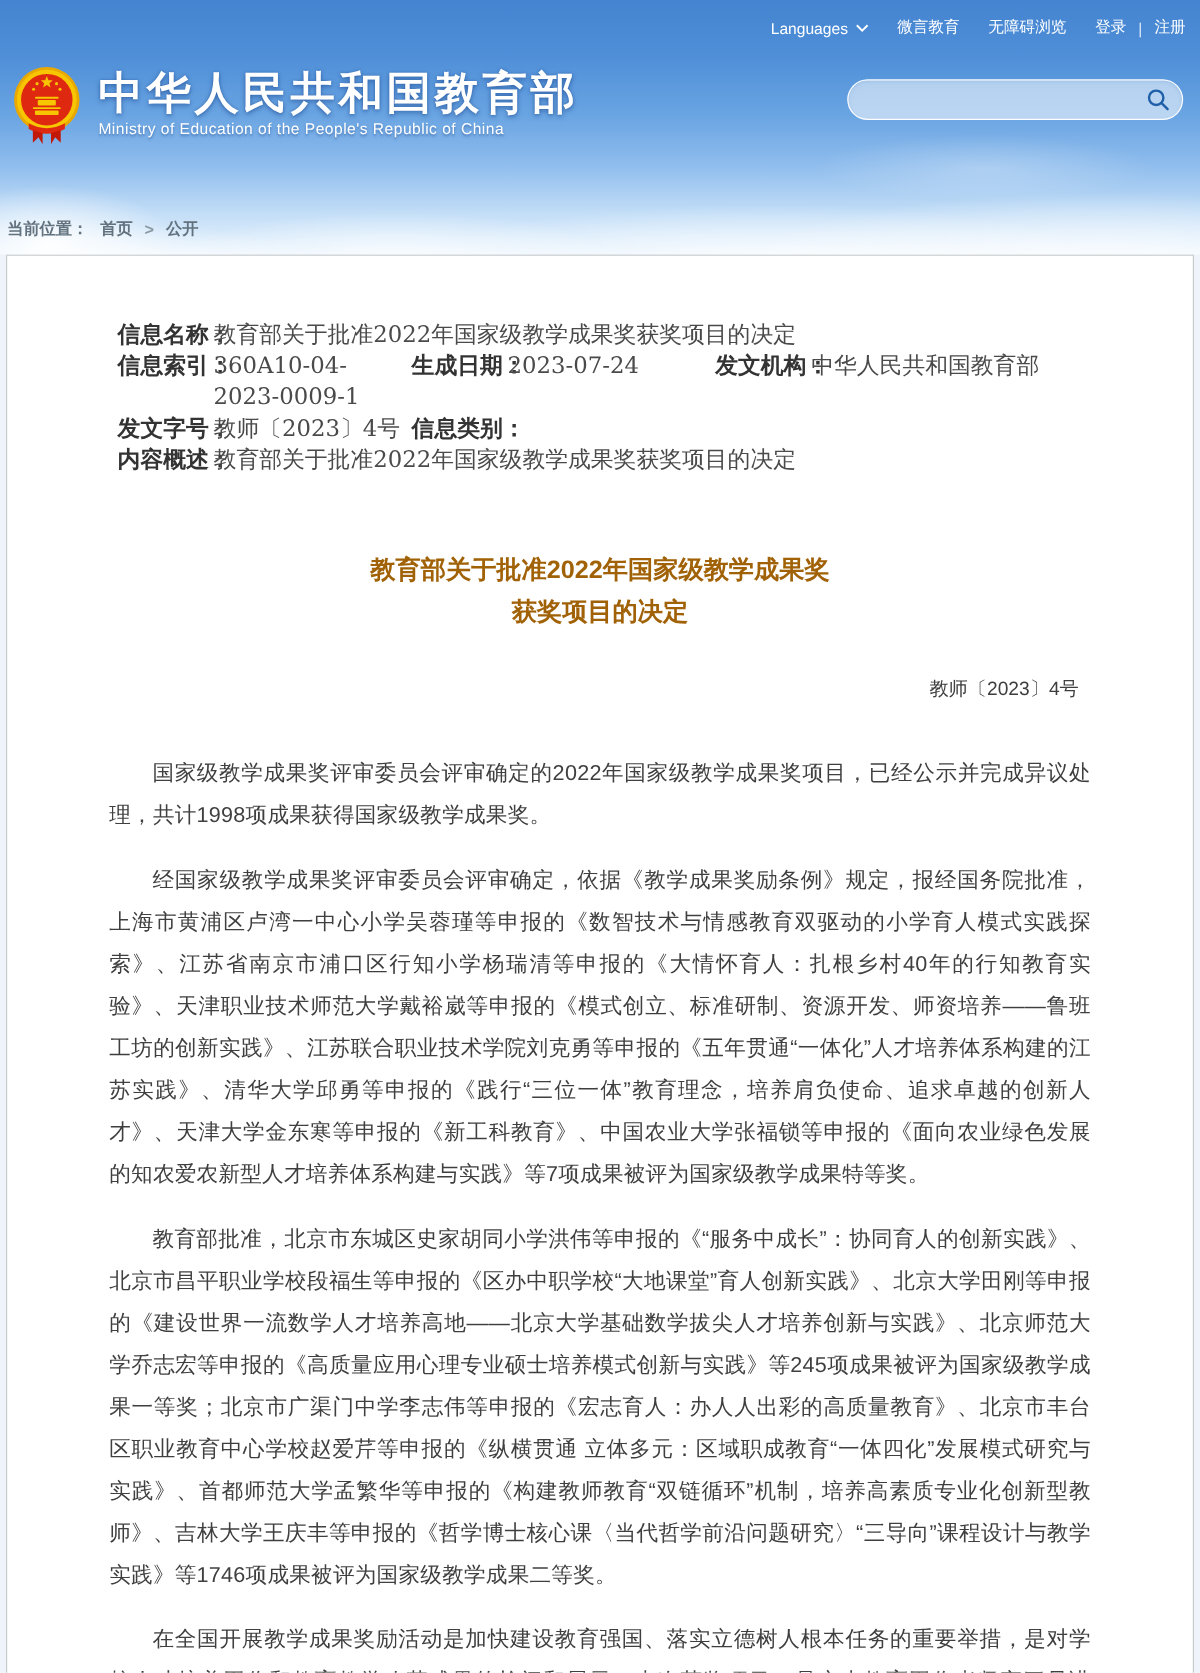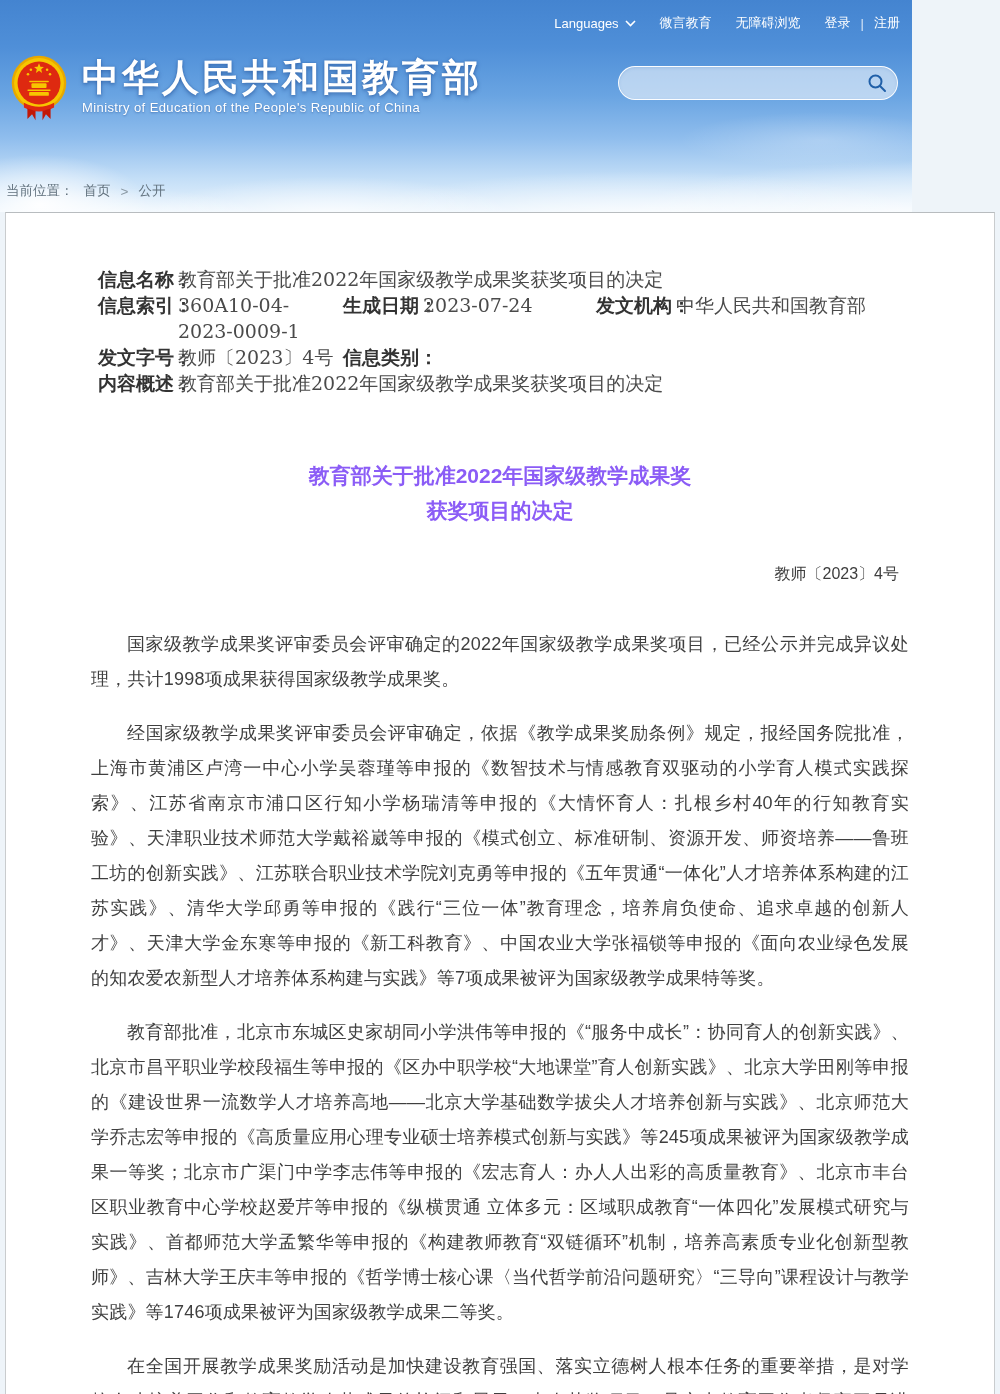--- a/index.html
+++ b/index.html
@@ -4,21 +4,21 @@
 <style>
   * { margin:0; padding:0; box-sizing:border-box; }
   html,body { width:1000px; }
   body {
     width:1000px; height:1394px; overflow:hidden;
     background:#eef4f9;
     font-family:"Liberation Sans","DejaVu Sans",sans-serif;
   }
   
   .sky {
-    position:relative; width:912px; height:212px;
+    position:relative; width:1000px; height:212px;
     background:
       radial-gradient(ellipse 150px 70px at 40px 205px, rgba(255,255,255,.95), rgba(255,255,255,0) 72%),
       radial-gradient(ellipse 230px 60px at 120px 230px, rgba(255,255,255,.95), rgba(255,255,255,0) 70%),
       radial-gradient(ellipse 260px 55px at 330px 215px, rgba(255,255,255,.75), rgba(255,255,255,0) 70%),
       radial-gradient(ellipse 420px 70px at 640px 220px, rgba(255,255,255,.8), rgba(255,255,255,0) 70%),
       radial-gradient(ellipse 420px 90px at 920px 225px, rgba(255,255,255,.9), rgba(255,255,255,0) 72%),
       radial-gradient(ellipse 200px 40px at 820px 140px, rgba(255,255,255,.25), rgba(255,255,255,0) 70%),
       linear-gradient(180deg,#4484d0 0%,#4f8fd8 22%,#69a4e2 45%,#8fbded 65%,#c3def7 84%,#e9f4fd 100%);
   }
   .topbar {
@@ -45,40 +45,40 @@
     background:rgba(255,255,255,.55); border:1px solid rgba(255,255,255,.95);
     border-radius:17px; display:flex; align-items:center; padding:0 10px 0 16px;
     box-shadow:inset 0 1px 3px rgba(90,140,200,.25);
   }
   .searchbox input {
     flex:1; border:none; outline:none; background:transparent; font-size:14px; color:#2c5e93;
   }
   .searchbox button { border:none; background:transparent; cursor:pointer; display:flex; align-items:center; }
   .breadcrumb {
     position:absolute; left:6px; bottom:12px;
-    font-size:13.5px; color:#62727e; display:flex; align-items:center; gap:10px;
+    font-size:13.5px; color:#62727e; display:flex; align-items:center; gap:10px;font-weight:bold;
   }
   .breadcrumb a { color:#62727e; text-decoration:none; cursor:pointer; }
   .breadcrumb .sep { color:#8a98a3; }
   
   .content-box {
     margin:0 5px; background:#fff; border:1px solid #c9ccce; border-top-color:#b8bcbf;
     min-height:1180px; padding:53px 85px 60px 85px;
   }
   .meta {
     font-family:"DejaVu Serif","Liberation Serif",serif;
     font-size:19px; color:#4a4a4a; margin-left:7px;
   }
   .meta-row { display:flex; line-height:26px; }
   .meta-label { font-weight:bold; color:#333; white-space:nowrap; width:80px; flex:none; }
   .meta .v1 { width:165px; flex:none; }
   .meta .v2 { width:173px; flex:none; }
   .meta .vfill { flex:1; }
   .doc-title {
-    margin-top:62px; text-align:center; color:#8b5cf6;
+    margin-top:62px; text-align:center; color:#a16207;
     font-size:21px; font-weight:bold; line-height:35px;
   }
   .doc-number { margin-top:36px; text-align:right; padding-right:10px; color:#3d3d3d; font-size:16px; }
   .body-text { margin-top:42px; }
   .body-text p {
     font-size:18px; color:#3f3f3f; line-height:35px;
     text-align:justify; text-indent:2em; margin-bottom:19px;
     letter-spacing:.2px;
   }
 </style>

